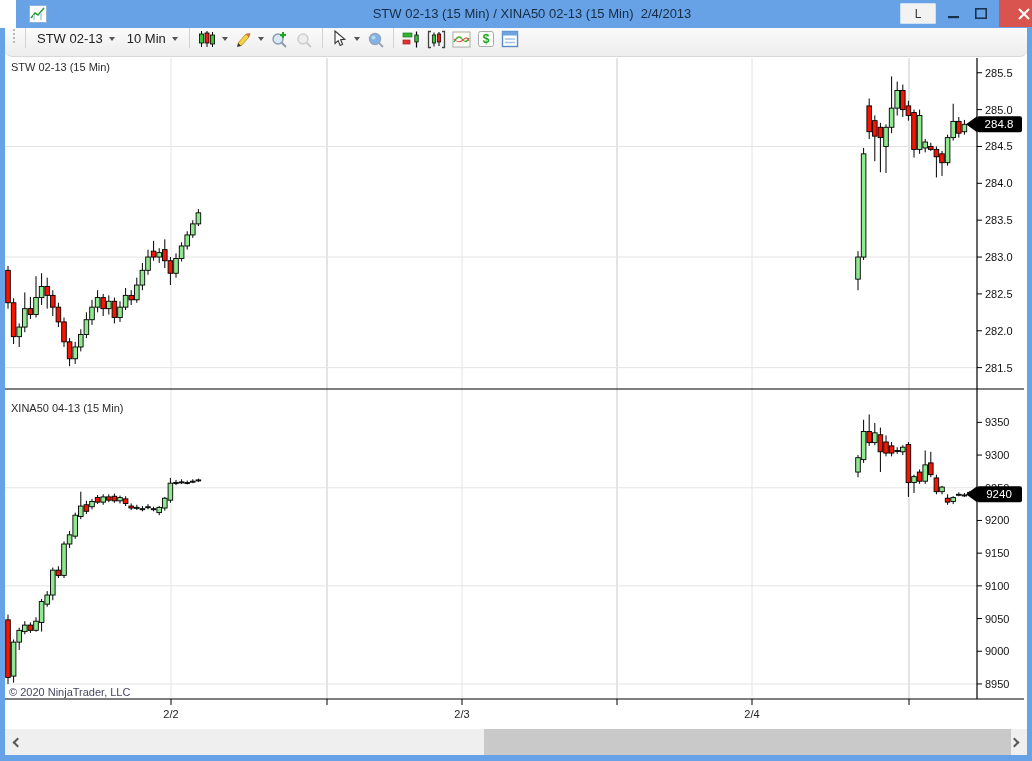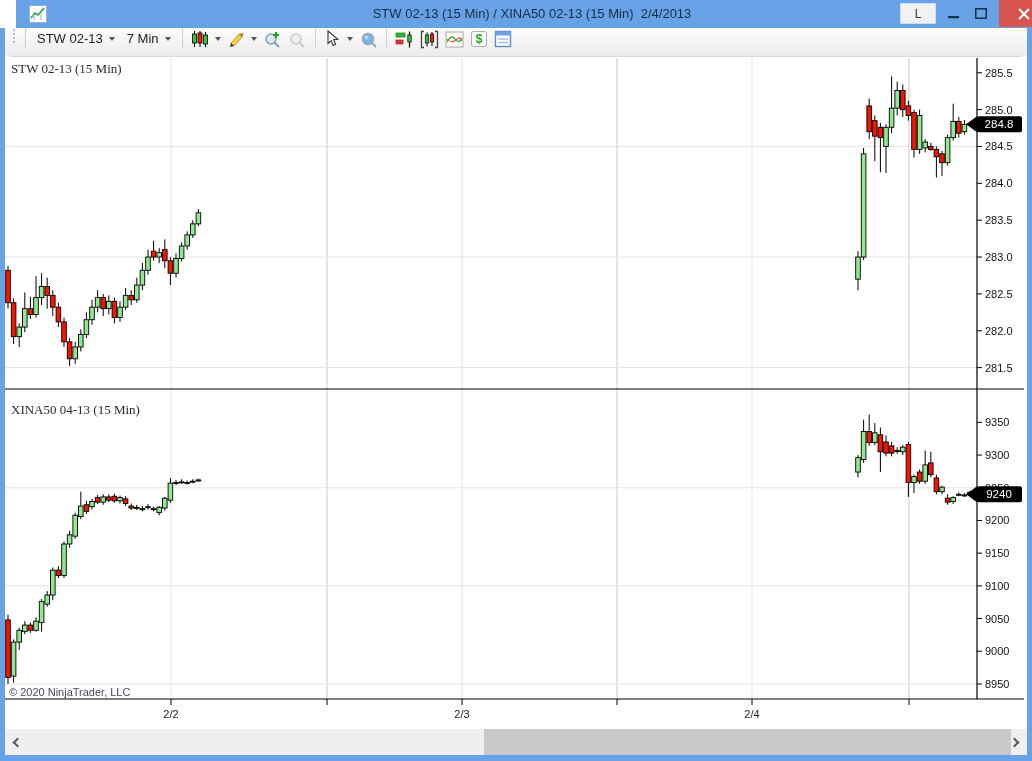--- a/index.html
+++ b/index.html
@@ -29,21 +29,21 @@
   .tsep{width:1px;height:20px;background:#D2D2D2;margin:0 5px;}
   .tbtn{display:flex;align-items:center;gap:4px;padding:3px 6px;border-radius:2px;
         font-size:13px;color:#222;cursor:default;}
   .caret{width:0;height:0;border-left:3.5px solid transparent;border-right:3.5px solid transparent;
          border-top:4px solid #555;margin-left:2px;}
   .ibtn{display:flex;align-items:center;justify-content:center;padding:2px 3px;border-radius:2px;}
   .disabled{opacity:.55;filter:grayscale(1);}
   
   .chart-region{position:absolute;left:5px;right:5px;top:57px;height:672px;background:#fff;}
   .chart-svg{position:absolute;left:5px;top:57px;width:1022px;height:672px;}
-  .panel-label{position:absolute;font-size:13px;color:#2B2B2B;font-family:Liberation Serif, serif;}
+  .panel-label{position:absolute;font-size:11px;color:#2B2B2B;}
   .panel-label-1{left:11px;top:61px;}
   .panel-label-2{left:11px;top:402px;}
   .copyright{position:absolute;left:9px;top:686px;font-size:11px;color:#474761;}
   
   .scrollbar{position:absolute;left:5px;right:5px;top:729px;height:26px;background:#EFEFEF;}
   .sb-thumb{position:absolute;left:479px;width:527px;top:0;height:26px;background:#C9C9C9;}
   .sb-arrow{position:absolute;top:0;width:22px;height:26px;display:flex;align-items:center;justify-content:center;}
   .sb-left{left:0;}  .sb-right{right:0;}
   .chev{width:7px;height:7px;border-left:2px solid #5A5A5A;border-bottom:2px solid #5A5A5A;}
   .chev-l{transform:rotate(45deg);margin-left:3px;}
@@ -85,21 +85,21 @@
   <div class="frame-bottom"></div>
 
   <div class="toolbar">
     <div class="grip"></div>
     <div class="tsep"></div>
     <div class="tbtn">
       <span>STW 02-13</span>
       <span class="caret"></span>
     </div>
     <div class="tbtn">
-      <span>7 Min</span>
+      <span>10 Min</span>
       <span class="caret"></span>
     </div>
     <div class="tsep"></div>
     <div class="tbtn ibtn">
       <svg width="18" height="18" viewBox="0 0 18 18">
         <line x1="3.5" y1="1" x2="3.5" y2="17" stroke="#000" stroke-width="1"></line>
         <rect x="1.5" y="4" width="4" height="9" fill="#37C437" stroke="#000" stroke-width="0.8"></rect>
         <line x1="9" y1="1" x2="9" y2="17" stroke="#000" stroke-width="1"></line>
         <rect x="7" y="3" width="4" height="10" fill="#F02010" stroke="#000" stroke-width="0.8"></rect>
         <line x1="14.5" y1="2" x2="14.5" y2="17" stroke="#000" stroke-width="1"></line>

